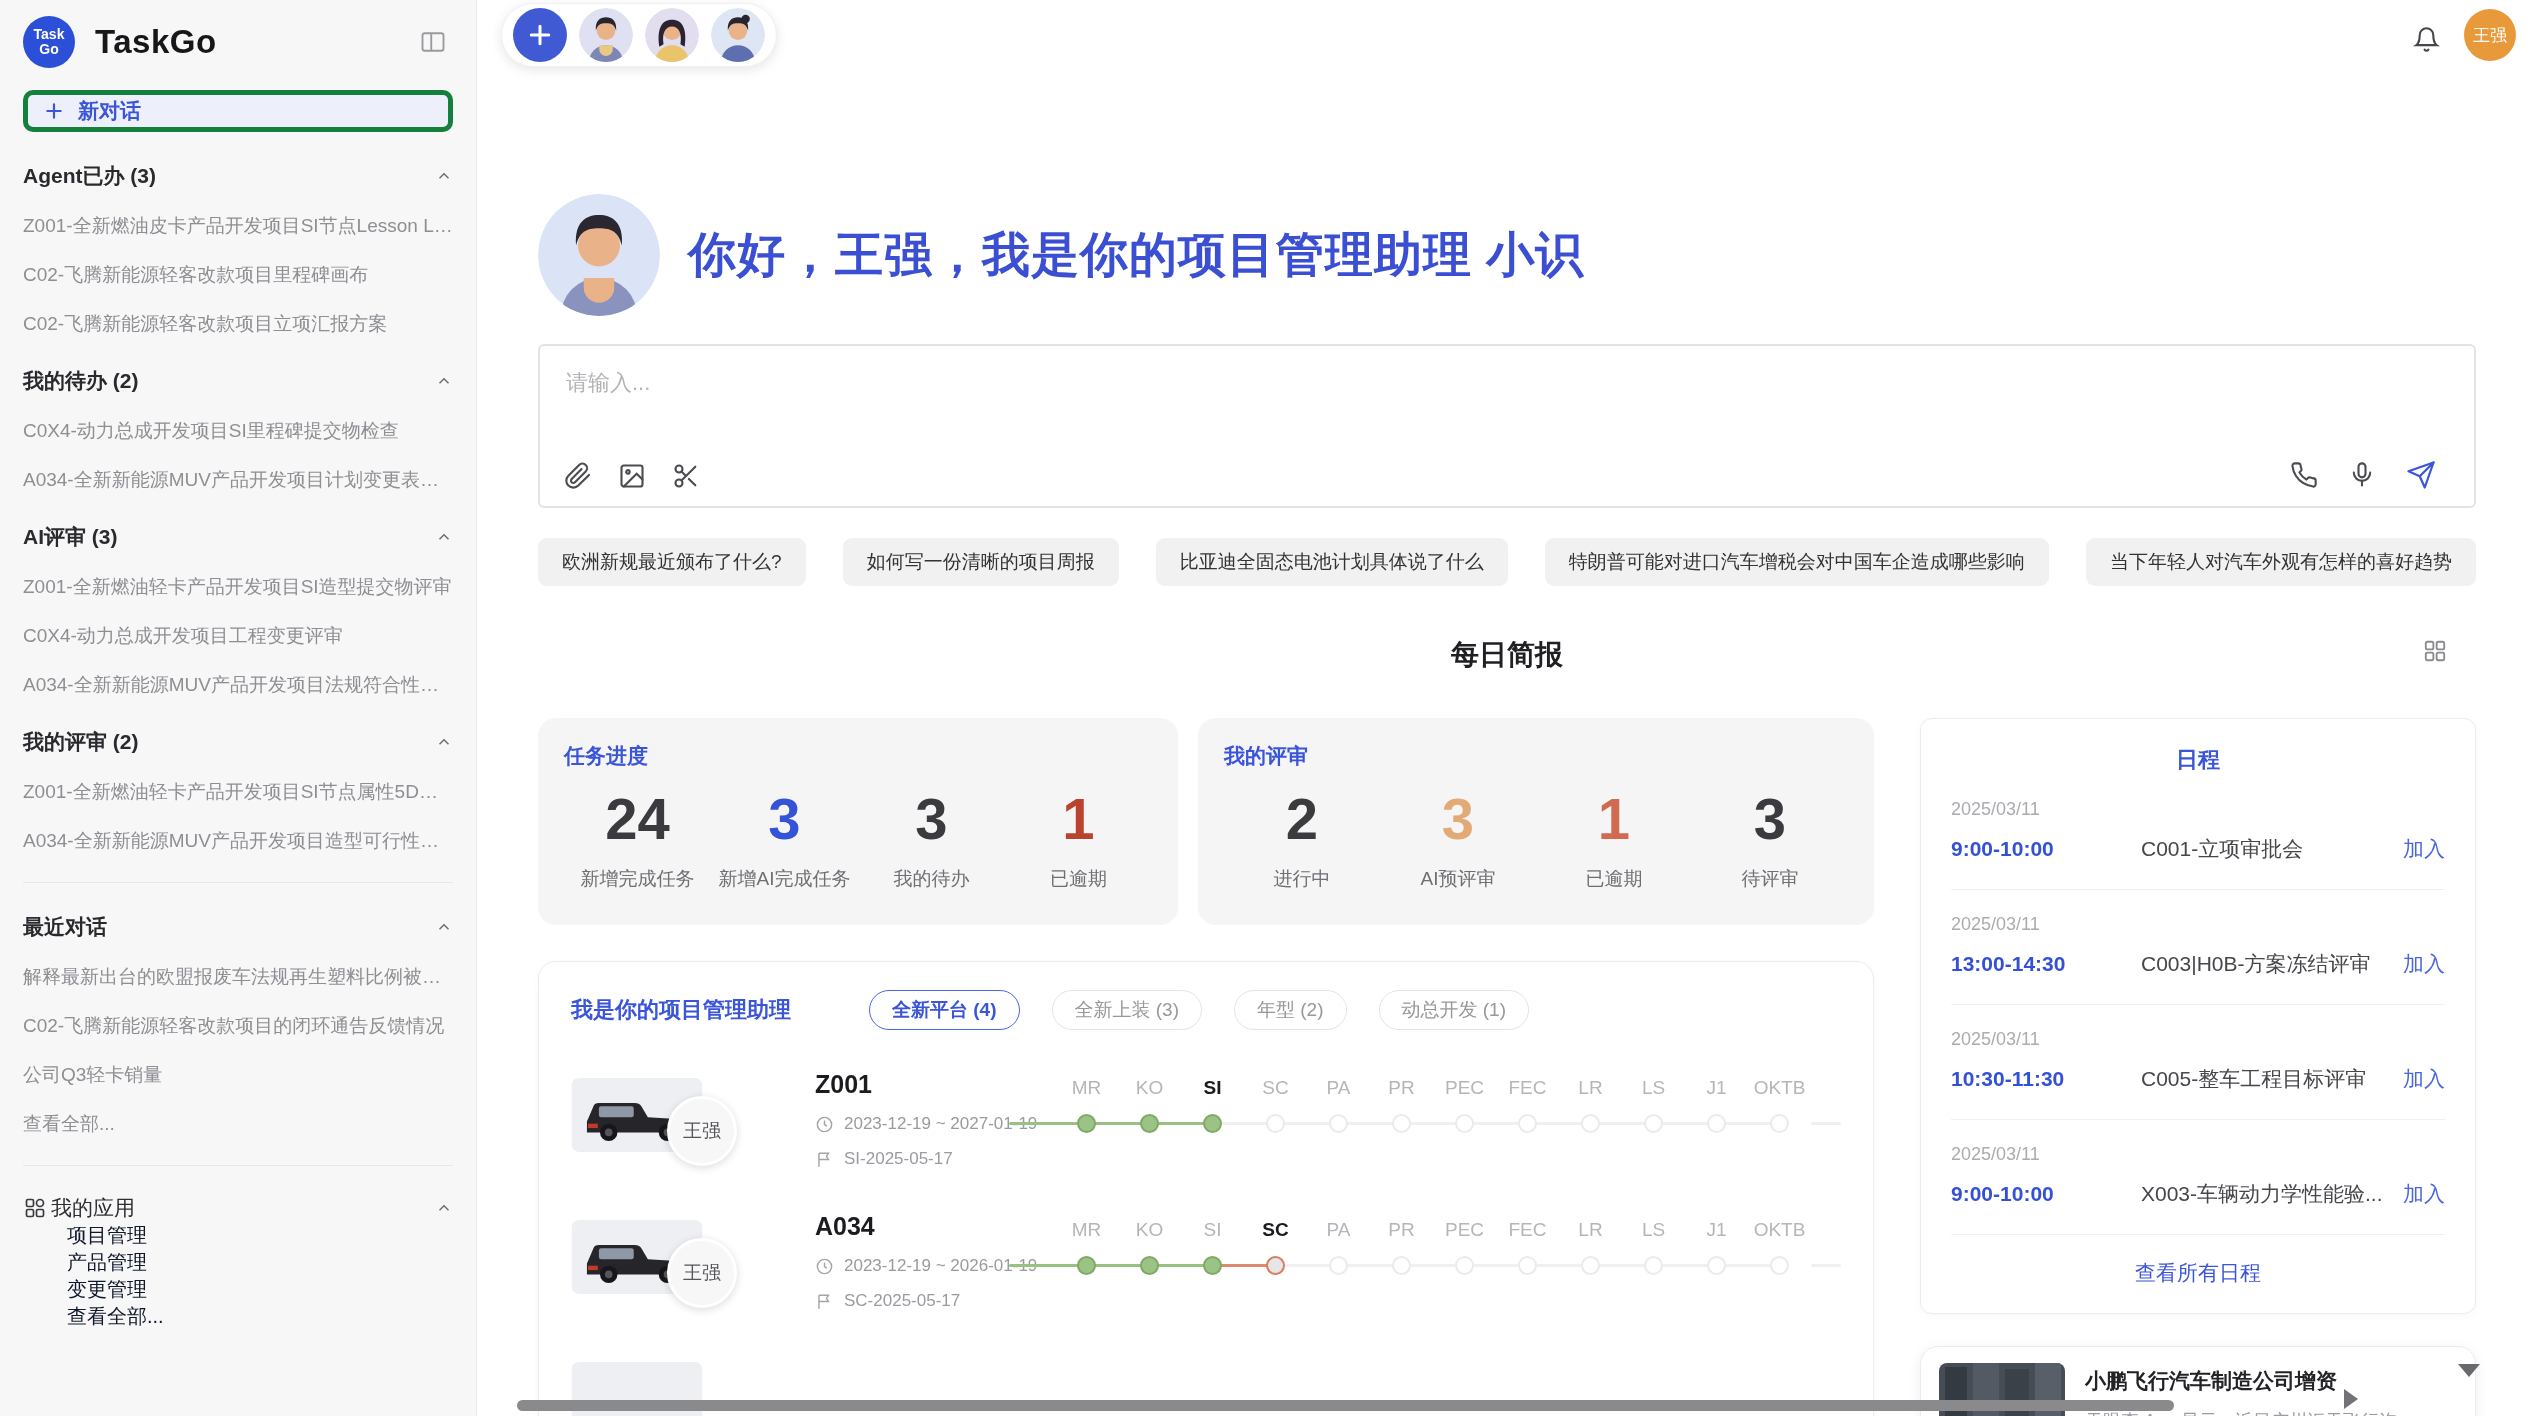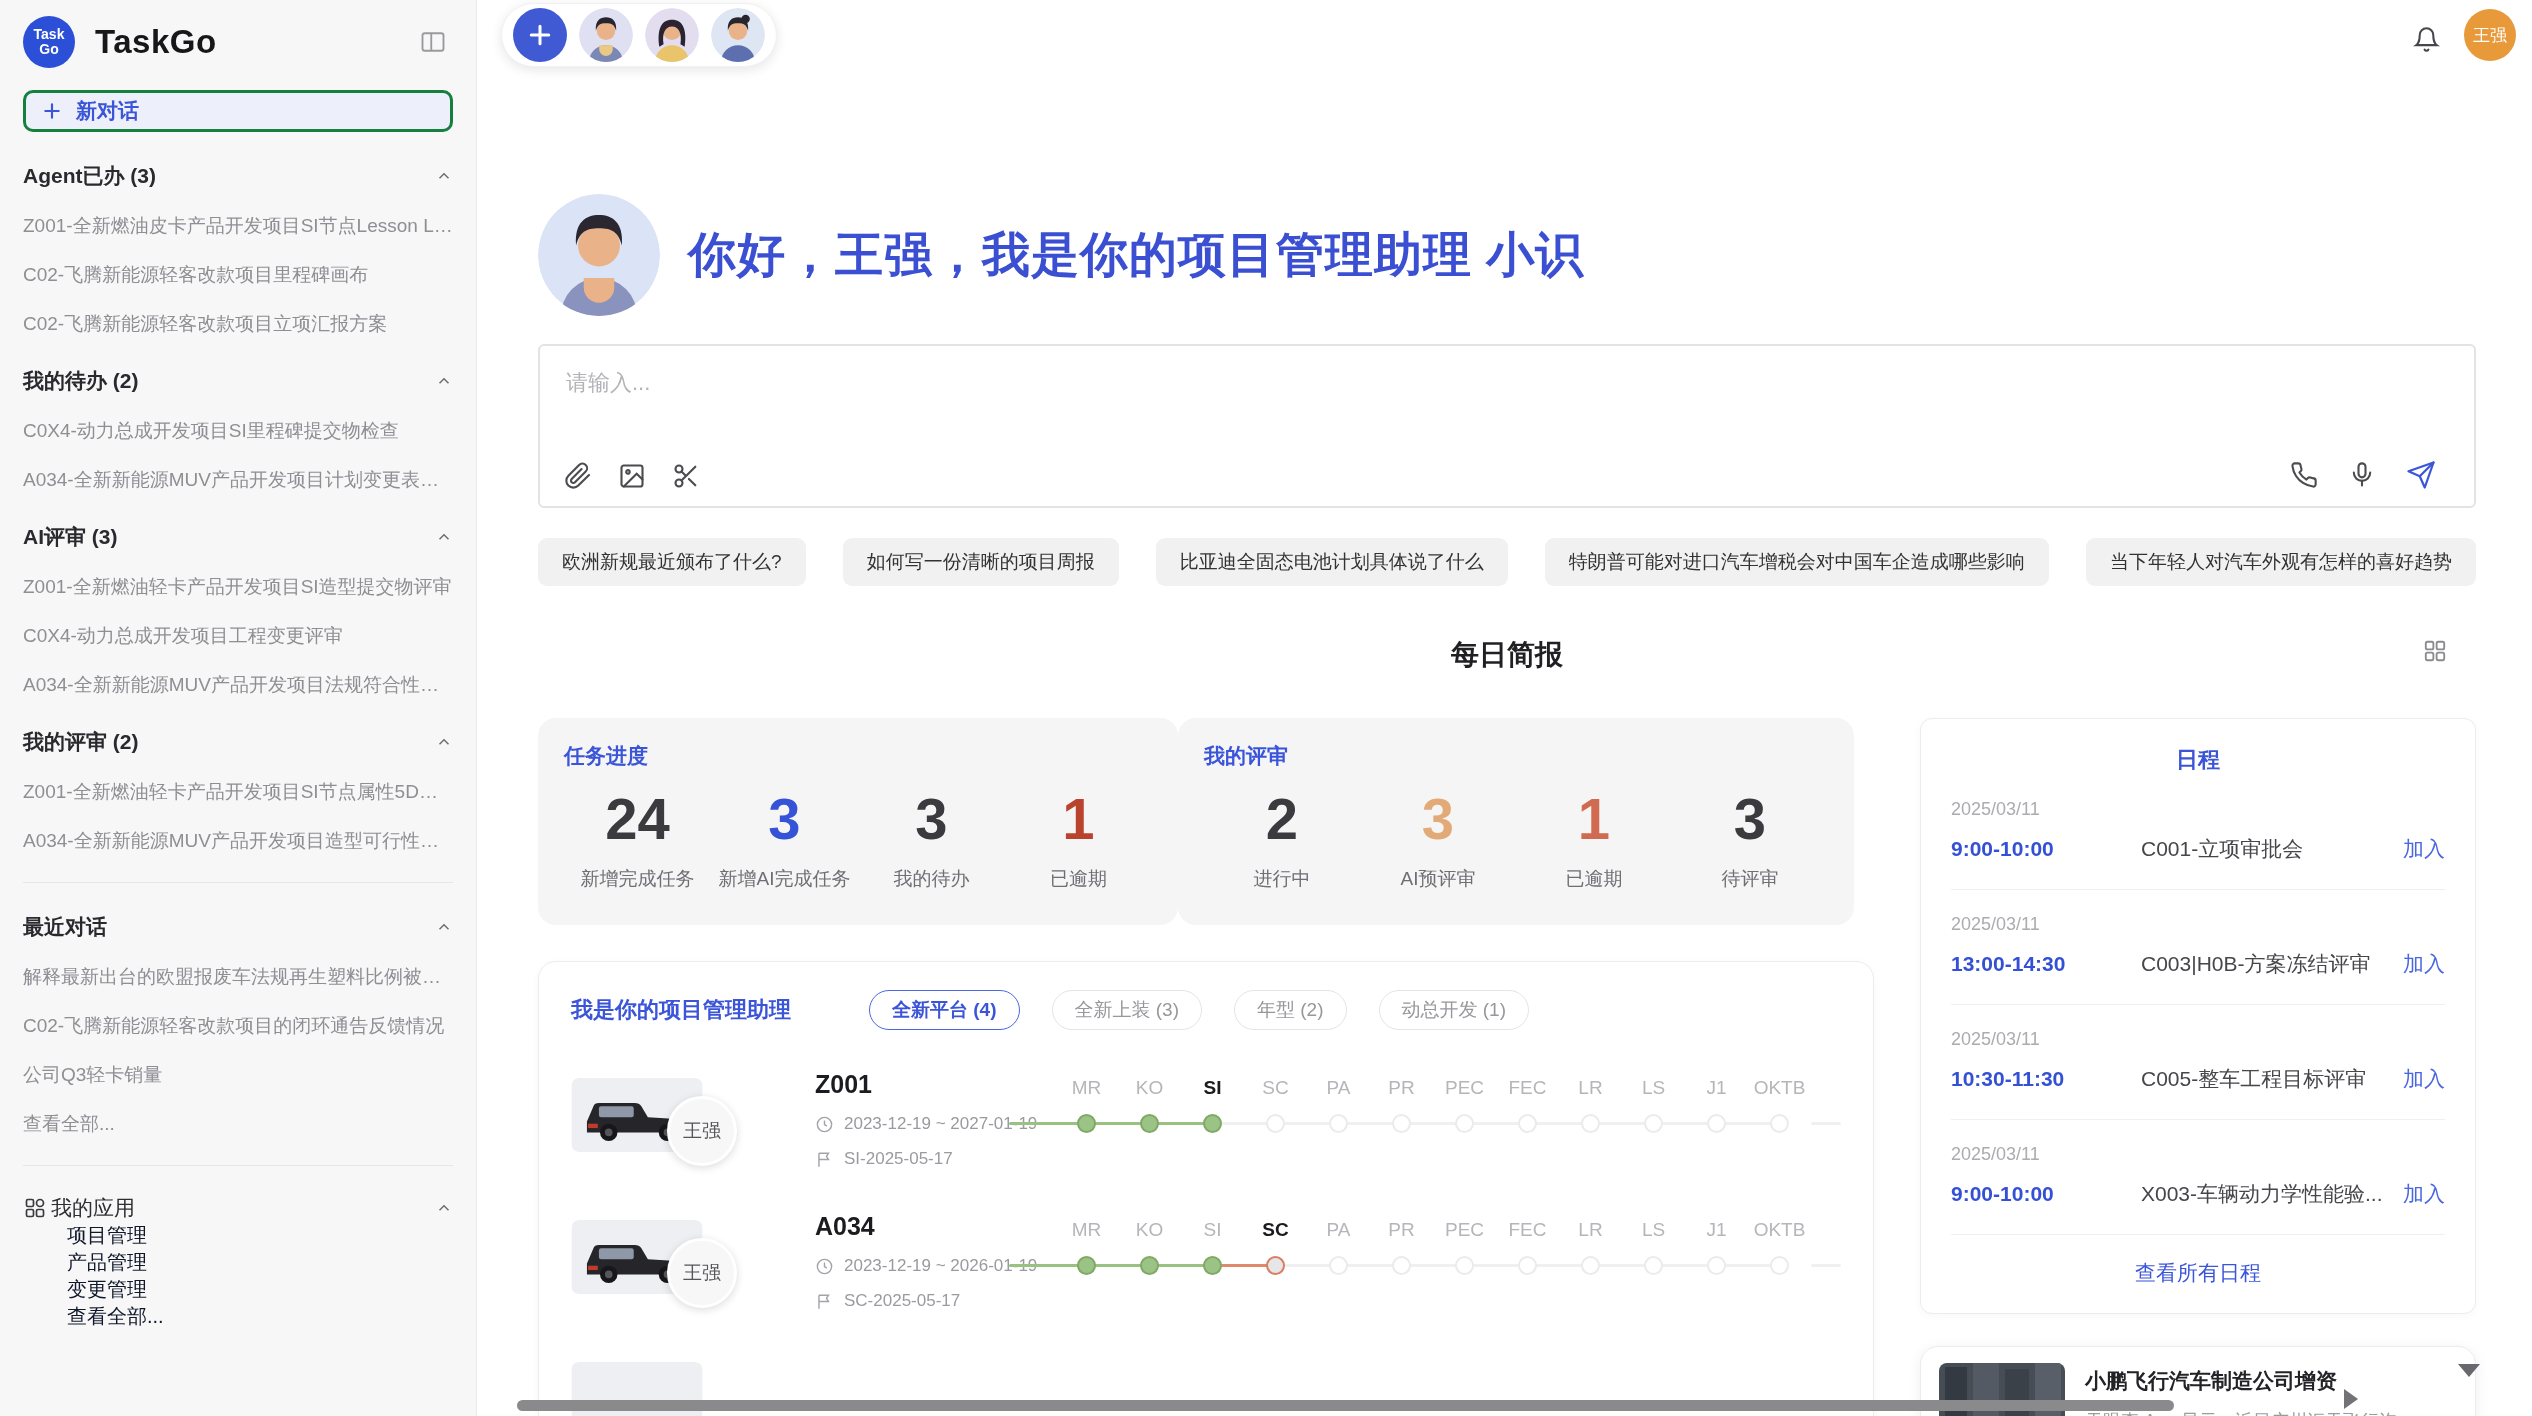--- a/index.html
+++ b/index.html
@@ -9,21 +9,21 @@
 
   
   .sidebar{position:absolute;left:0;top:0;width:477px;height:100%;background:#f7f7f8;
     border-right:1px solid #eaeaec;padding:0 23px;overflow:hidden}
   .logo-row{display:flex;align-items:center;margin-top:16px;position:relative}
   .logo-circle{width:52px;height:52px;border-radius:50%;background:#2b4fd6;color:#fff;
     display:flex;flex-direction:column;align-items:center;justify-content:center;
     font-size:14px;font-weight:700;line-height:15px;flex:none}
   .app-title{margin-left:20px;font-size:33px;font-weight:700;color:#17171a;letter-spacing:.5px}
   .collapse-btn{position:absolute;right:6px;top:12px;background:none;border:none;cursor:pointer}
-  .new-chat{margin-top:22px;width:100%;height:42px;border:3px solid #15803d;background:#edeffa;
+  .new-chat{margin-top:22px;width:100%;height:42px;border:5px solid #15803d;background:#edeffa;
     border-radius:10px;color:#3b55d9;font-size:21px;font-weight:700;display:flex;align-items:center;
     padding-left:16px;gap:14px;cursor:pointer;font-family:inherit}
   .sec-head{display:flex;align-items:center;justify-content:space-between;margin-top:30px;
     font-size:21px;font-weight:700;color:#2a2a2e;cursor:pointer}
   .side-item{margin-top:23px;font-size:19px;color:#8e8e93;white-space:nowrap;overflow:hidden;
     text-overflow:ellipsis;cursor:pointer}
   .side-div{height:1px;background:#e7e7ea;margin-top:28px}
   .app-row{display:flex;align-items:center;justify-content:space-between;margin-top:28px;cursor:pointer}
   .app-row .lft{display:flex;align-items:center;gap:4px;font-size:21px;color:#2e2e32}
   .sub-item{margin-left:44px;font-size:20px;color:#0f172a;cursor:pointer}
@@ -63,21 +63,21 @@
     padding:0 24px;font-size:19px;color:#333;cursor:pointer;white-space:nowrap;font-family:inherit}
 
   .brief-row{position:relative;margin-top:50px;text-align:center}
   .brief-title{font-size:28px;font-weight:700;color:#202024;display:inline-block}
   .layout-btn{position:absolute;right:28px;top:2px;background:none;border:none;cursor:pointer}
 
   .columns{display:flex;gap:46px;margin-top:44px;align-items:flex-start}
   .col-left{width:1336px;flex:none}
   .col-right{width:556px;flex:none}
 
-  .stats-row{display:flex;}
+  .stats-row{display:flex;gap:20px}
   .stat-card{background:#f5f5f6;border-radius:18px;height:207px;padding:24px 26px}
   .stat-card.c1{width:640px}.stat-card.c2{width:676px}
   .stat-title{font-size:21px;color:#3b55d9;font-weight:600}
   .stat-grid{display:flex;margin-top:16px}
   .stat-item{width:25%;text-align:center}
   .stat-num{font-size:58px;font-weight:600;line-height:66px}
   .n-dark{color:#3b3b3f}.n-blue{color:#3553d6}.n-red{color:#b9432c}
   .n-tan{color:#e2aa77}.n-salmon{color:#d06a50}
   .stat-label{margin-top:14px;font-size:19px;color:#6e6e73}
 

